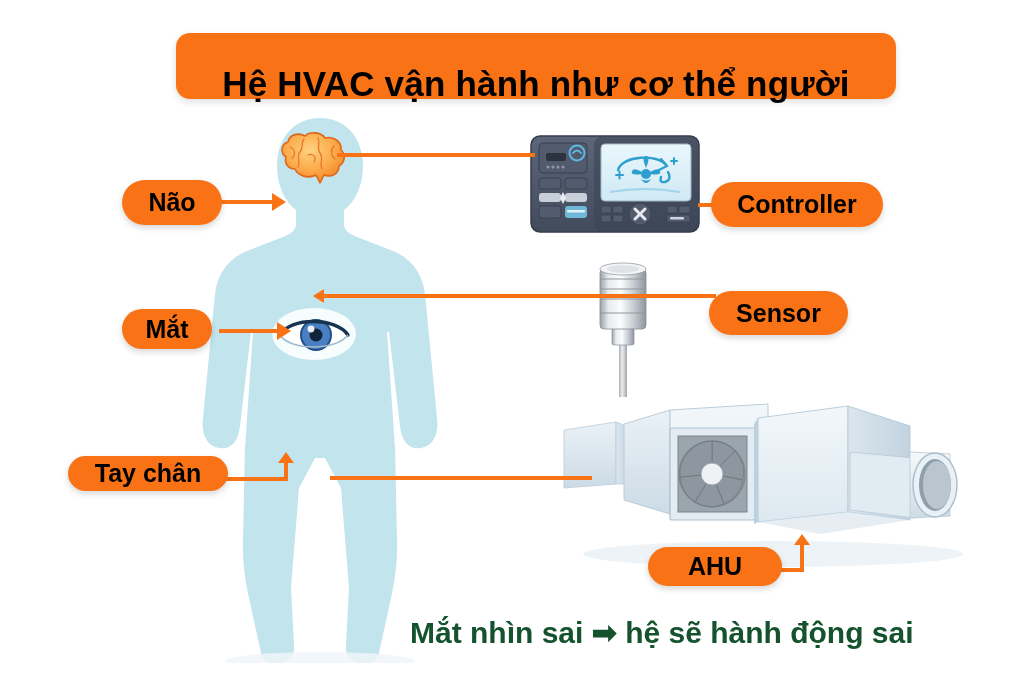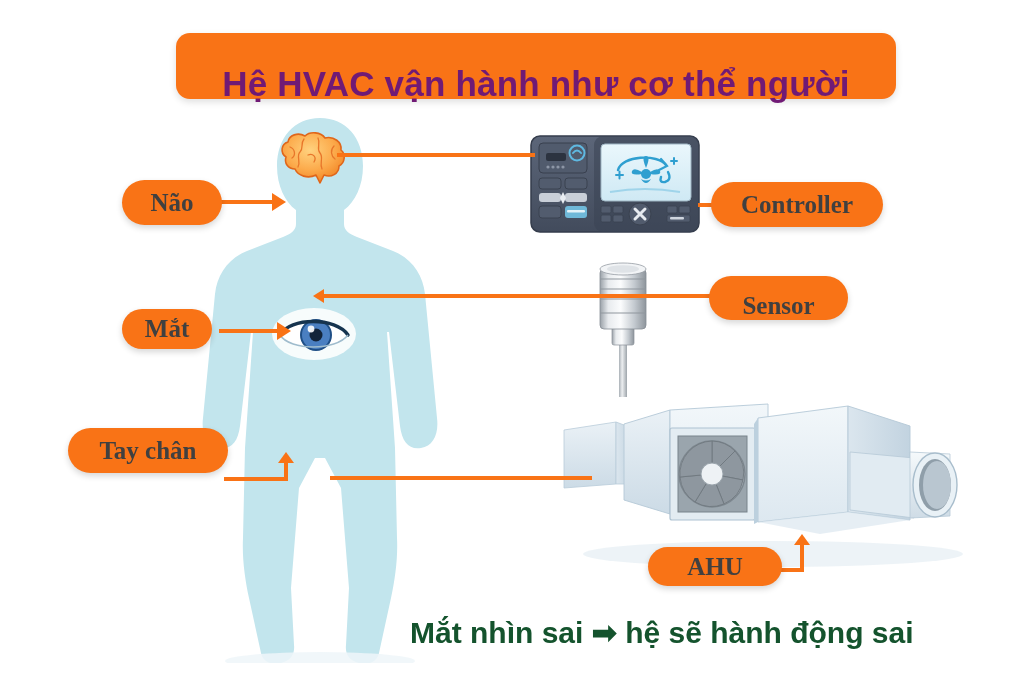--- a/index.html
+++ b/index.html
@@ -27,51 +27,50 @@
     width: 720px;
     height: 66px;
     background: #f97316;
     border-radius: 14px;
     display: flex;
     align-items: center;
     justify-content: center;
     box-shadow: 0 3px 7px rgba(0,0,0,0.13);
   }
   .title-badge span {
-    color: #701a75;
+    color: #000000;
     font-size: 35px;
     font-weight: bold;
     letter-spacing: 0.2px;
     white-space: nowrap;
     margin-top: 36px;
   }
 
   
   .pill {
     position: absolute;
     background: #f97316;
     border-radius: 24px;
     display: flex;
     align-items: center;
     justify-content: center;
     box-shadow: 0 3px 6px rgba(0,0,0,0.16);
     z-index: 14;
   }
   .pill span {
-    color: #404040;
+    color: #000000;
     font-size: 25px;
     font-weight: bold;
     white-space: nowrap;
-    font-family: Liberation Serif, serif;
   }
   #pill-nao   { left: 122px; top: 180px; width: 100px; height: 45px; }
   #pill-mat   { left: 122px; top: 309px; width: 90px;  height: 40px; }
-  #pill-taychan { left: 68px; top: 428px; width: 160px; height: 45px; }
+  #pill-taychan { left: 68px; top: 456px; width: 160px; height: 35px; }
   #pill-controller { left: 711px; top: 182px; width: 172px; height: 45px; justify-content: center; }
-  #pill-sensor { left: 709px; top: 276px; width: 139px; height: 44px; align-items: flex-end; }
+  #pill-sensor { left: 709px; top: 291px; width: 139px; height: 44px; }
   #pill-ahu   { left: 648px; top: 547px; width: 134px; height: 39px; }
 
   
   .conn {
     position: absolute;
     background: #f97316;
     z-index: 12;
   }
   .conn-h { height: 4px; }
   .conn-v { width: 4px; }

